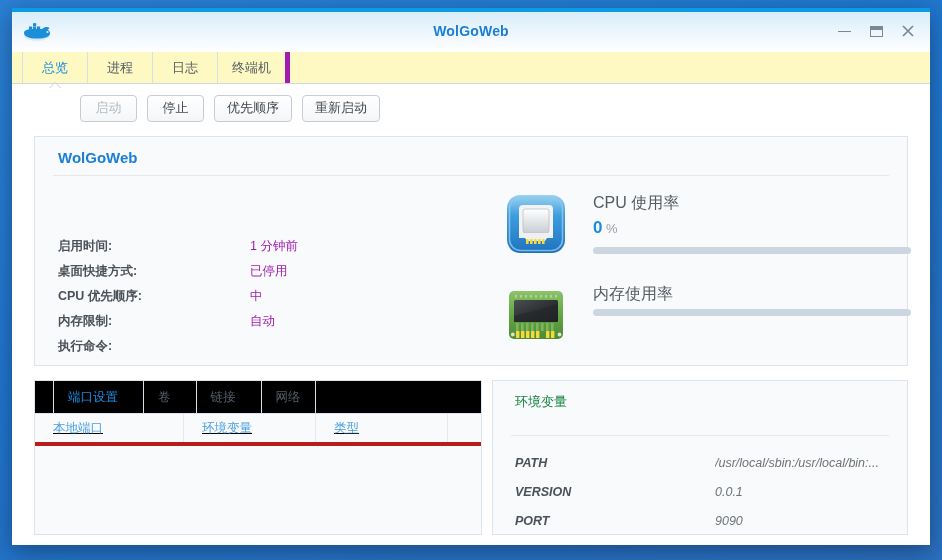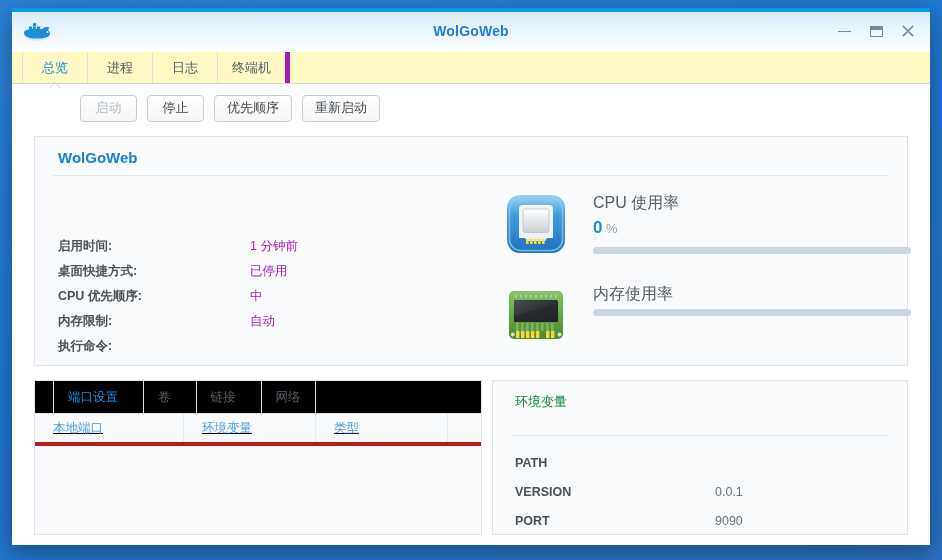--- a/index.html
+++ b/index.html
@@ -300,21 +300,21 @@
     width: 416px; bottom: 10px;
     padding: 0 18px;
   }
   .env-title {
     font-size: 13px;
     color: #15803d;
     padding: 12px 0 24px 4px;
     border-bottom: 1px solid #e2e8ee;
     cursor: default;
   }
-  .env-list { padding-top: 12px; }
+  .env-list { padding-top: 12px; font-style: italic; }
   .env-row {
     display: flex;
     height: 29px;
     align-items: center;
     font-size: 12.5px;
     padding-left: 4px;
   }
   .env-key {
     width: 200px;
     font-weight: bold;
@@ -563,20 +563,21 @@
         </div>
         <div class="tbl-body"></div>
       </div>
     </div>
 
     <div class="panel bottom-right">
       <div class="env-title">环境变量</div>
       <div class="env-list">
         <div class="env-row">
           <span class="env-key">PATH</span>
+          <span class="env-val">/usr/local/sbin:/usr/local/bin:...</span>
         </div>
         <div class="env-row">
           <span class="env-key">VERSION</span>
           <span class="env-val">0.0.1</span>
         </div>
         <div class="env-row">
           <span class="env-key">PORT</span>
           <span class="env-val">9090</span>
         </div>
       </div>

